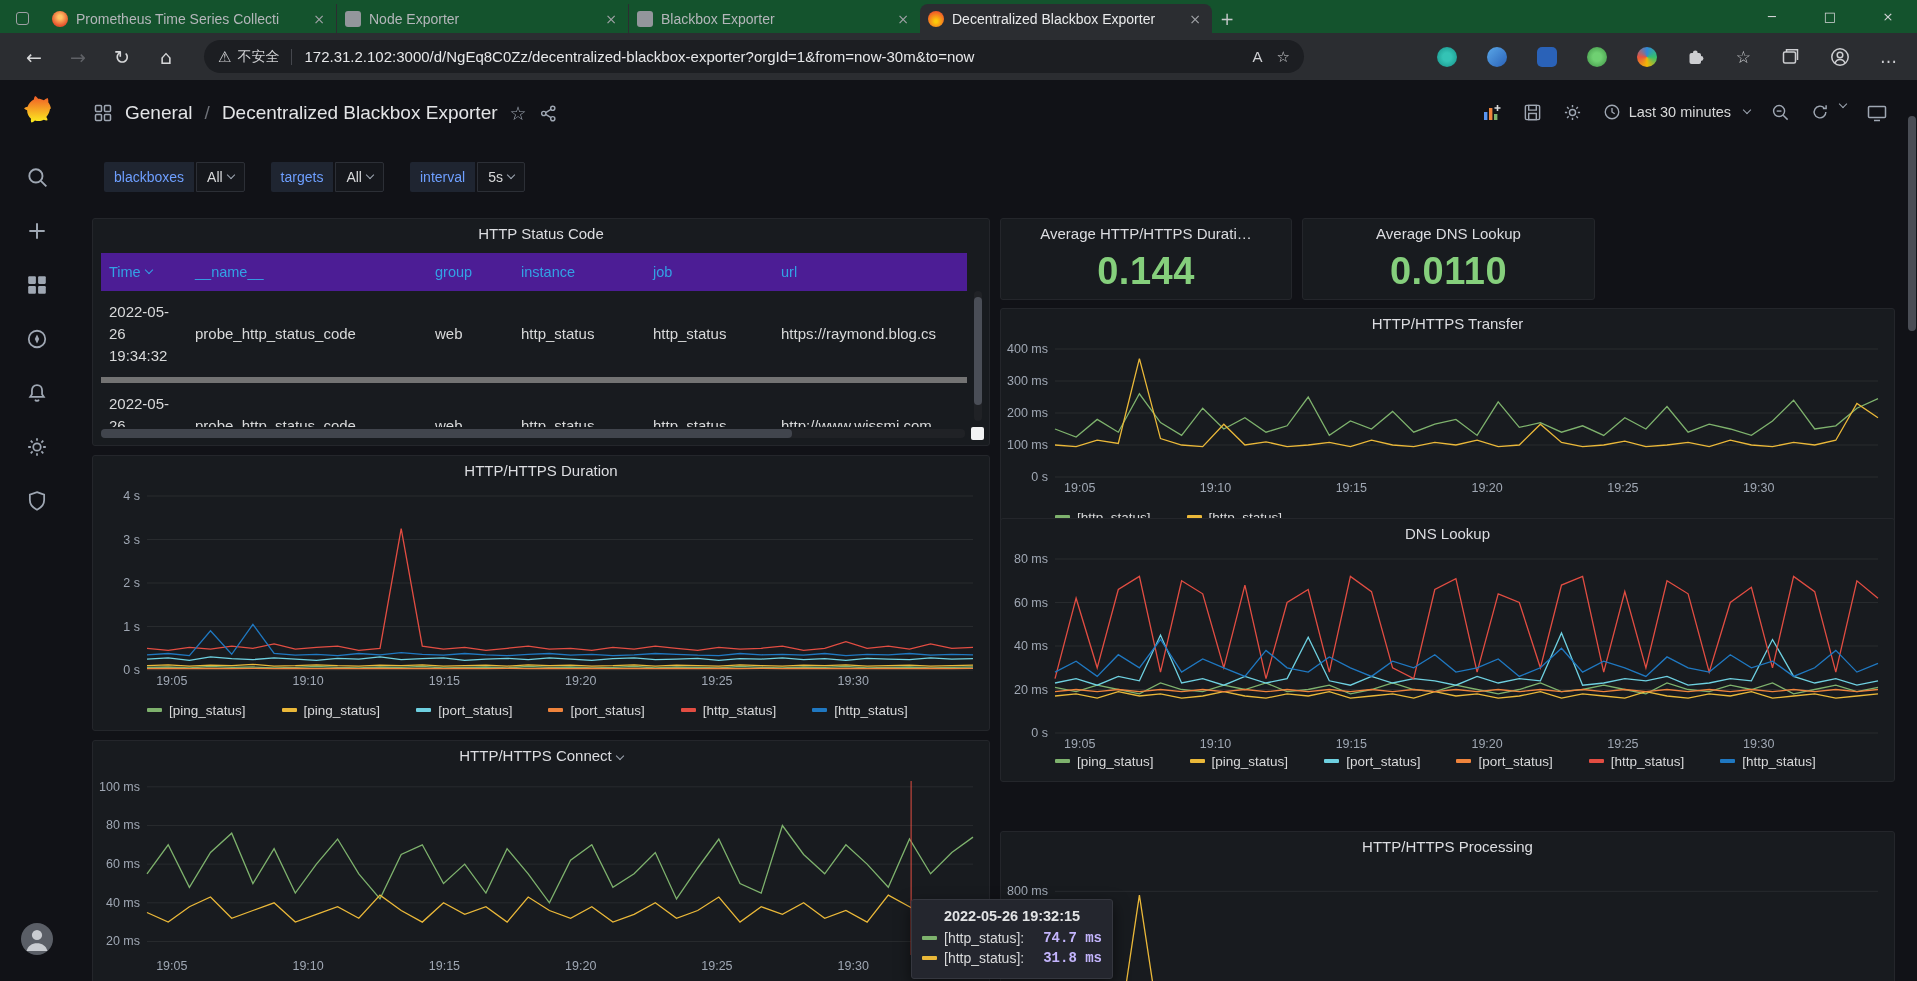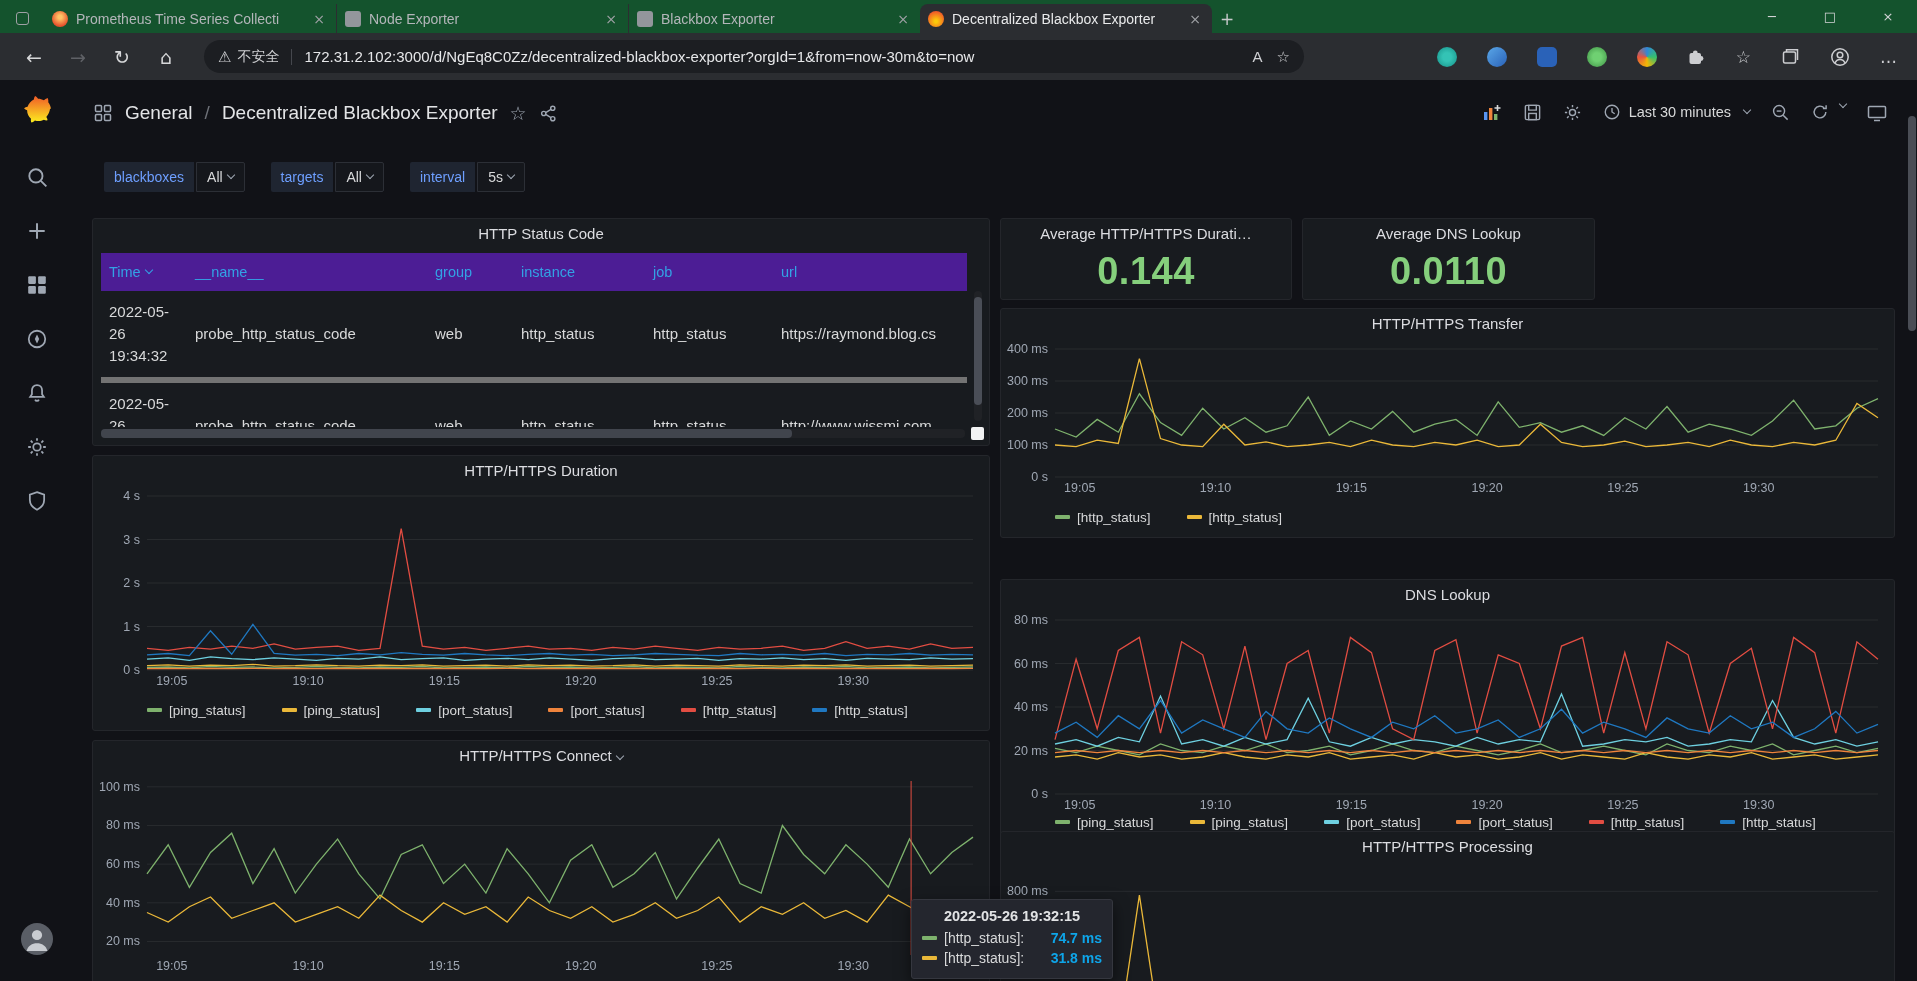--- a/index.html
+++ b/index.html
@@ -107,21 +107,21 @@
   .vthumb { position:absolute; top:6px; left:0; width:8px; height:108px; background:#4a4e57; border-radius:4px; }
   .hscroll { position:absolute; left:8px; right:24px; bottom:7px; height:9px; background:#202226; border-radius:4px; }
   .hthumb { width:80%; height:9px; background:#41454d; border-radius:4px; }
   .scroll-corner { position:absolute; right:5px; bottom:5px; width:13px; height:13px; background:#f2f3f4; border-radius:2px; }
 
   
   #tooltip { position:absolute; left:911px; top:899px; width:202px; background:#24262e; border:1px solid #35373f; border-radius:3px; padding:8px 10px; box-shadow:0 6px 16px rgba(0,0,0,.55); z-index:50; }
   .tt-time { font-weight:700; text-align:center; margin-bottom:6px; font-size:14.5px; color:#e2e3e5; }
   .ttrow { display:flex; align-items:center; margin:4px 0; font-size:14px; }
   .ttlabel { margin-right:auto; }
-  .ttval { font-weight:700; color:#0ea5e9; }
+  .ttval { font-weight:700; color:#c4b5fd;font-family:Liberation Mono, monospace; }
 
   
   #pagescroll { position:absolute; right:0; top:80px; width:10px; bottom:0; }
   #pagescroll .pthumb { position:absolute; top:36px; left:1px; width:8px; height:215px; background:#4a4d55; border-radius:4px; }
 
   svg.ic { display:block; }
 </style>
 </head>
 <body>
 
@@ -509,21 +509,21 @@
         <i class="lbar" style="background: rgb(226, 77, 66);"></i>
         <span class="ltxt">[http_status]</span>
       </span>
       <span class="litem">
         <i class="lbar" style="background: rgb(31, 120, 193);"></i>
         <span class="ltxt">[http_status]</span>
       </span>
     </div>
 </div>
 
-<div class="panel" style="left:1000px;top:579px;width:895px;height:264px;">
+<div class="panel" style="left:1000px;top:518px;width:895px;height:264px;">
   <div class="panel-title">DNS Lookup</div>
   <div class="gchart"><svg width="881" height="200">
         <line x1="48" x2="871" y1="8" y2="8" stroke="rgba(255,255,255,0.07)"></line>
         <text x="41" y="12" text-anchor="end" fill="#9fa7b3" font-size="12.5" font-family="Liberation Sans, sans-serif">80 ms</text>
         <line x1="48" x2="871" y1="51.5" y2="51.5" stroke="rgba(255,255,255,0.07)"></line>
         <text x="41" y="55.5" text-anchor="end" fill="#9fa7b3" font-size="12.5" font-family="Liberation Sans, sans-serif">60 ms</text>
         <line x1="48" x2="871" y1="95" y2="95" stroke="rgba(255,255,255,0.07)"></line>
         <text x="41" y="99" text-anchor="end" fill="#9fa7b3" font-size="12.5" font-family="Liberation Sans, sans-serif">40 ms</text>
         <line x1="48" x2="871" y1="138.5" y2="138.5" stroke="rgba(255,255,255,0.07)"></line>
         <text x="41" y="142.5" text-anchor="end" fill="#9fa7b3" font-size="12.5" font-family="Liberation Sans, sans-serif">20 ms</text>

